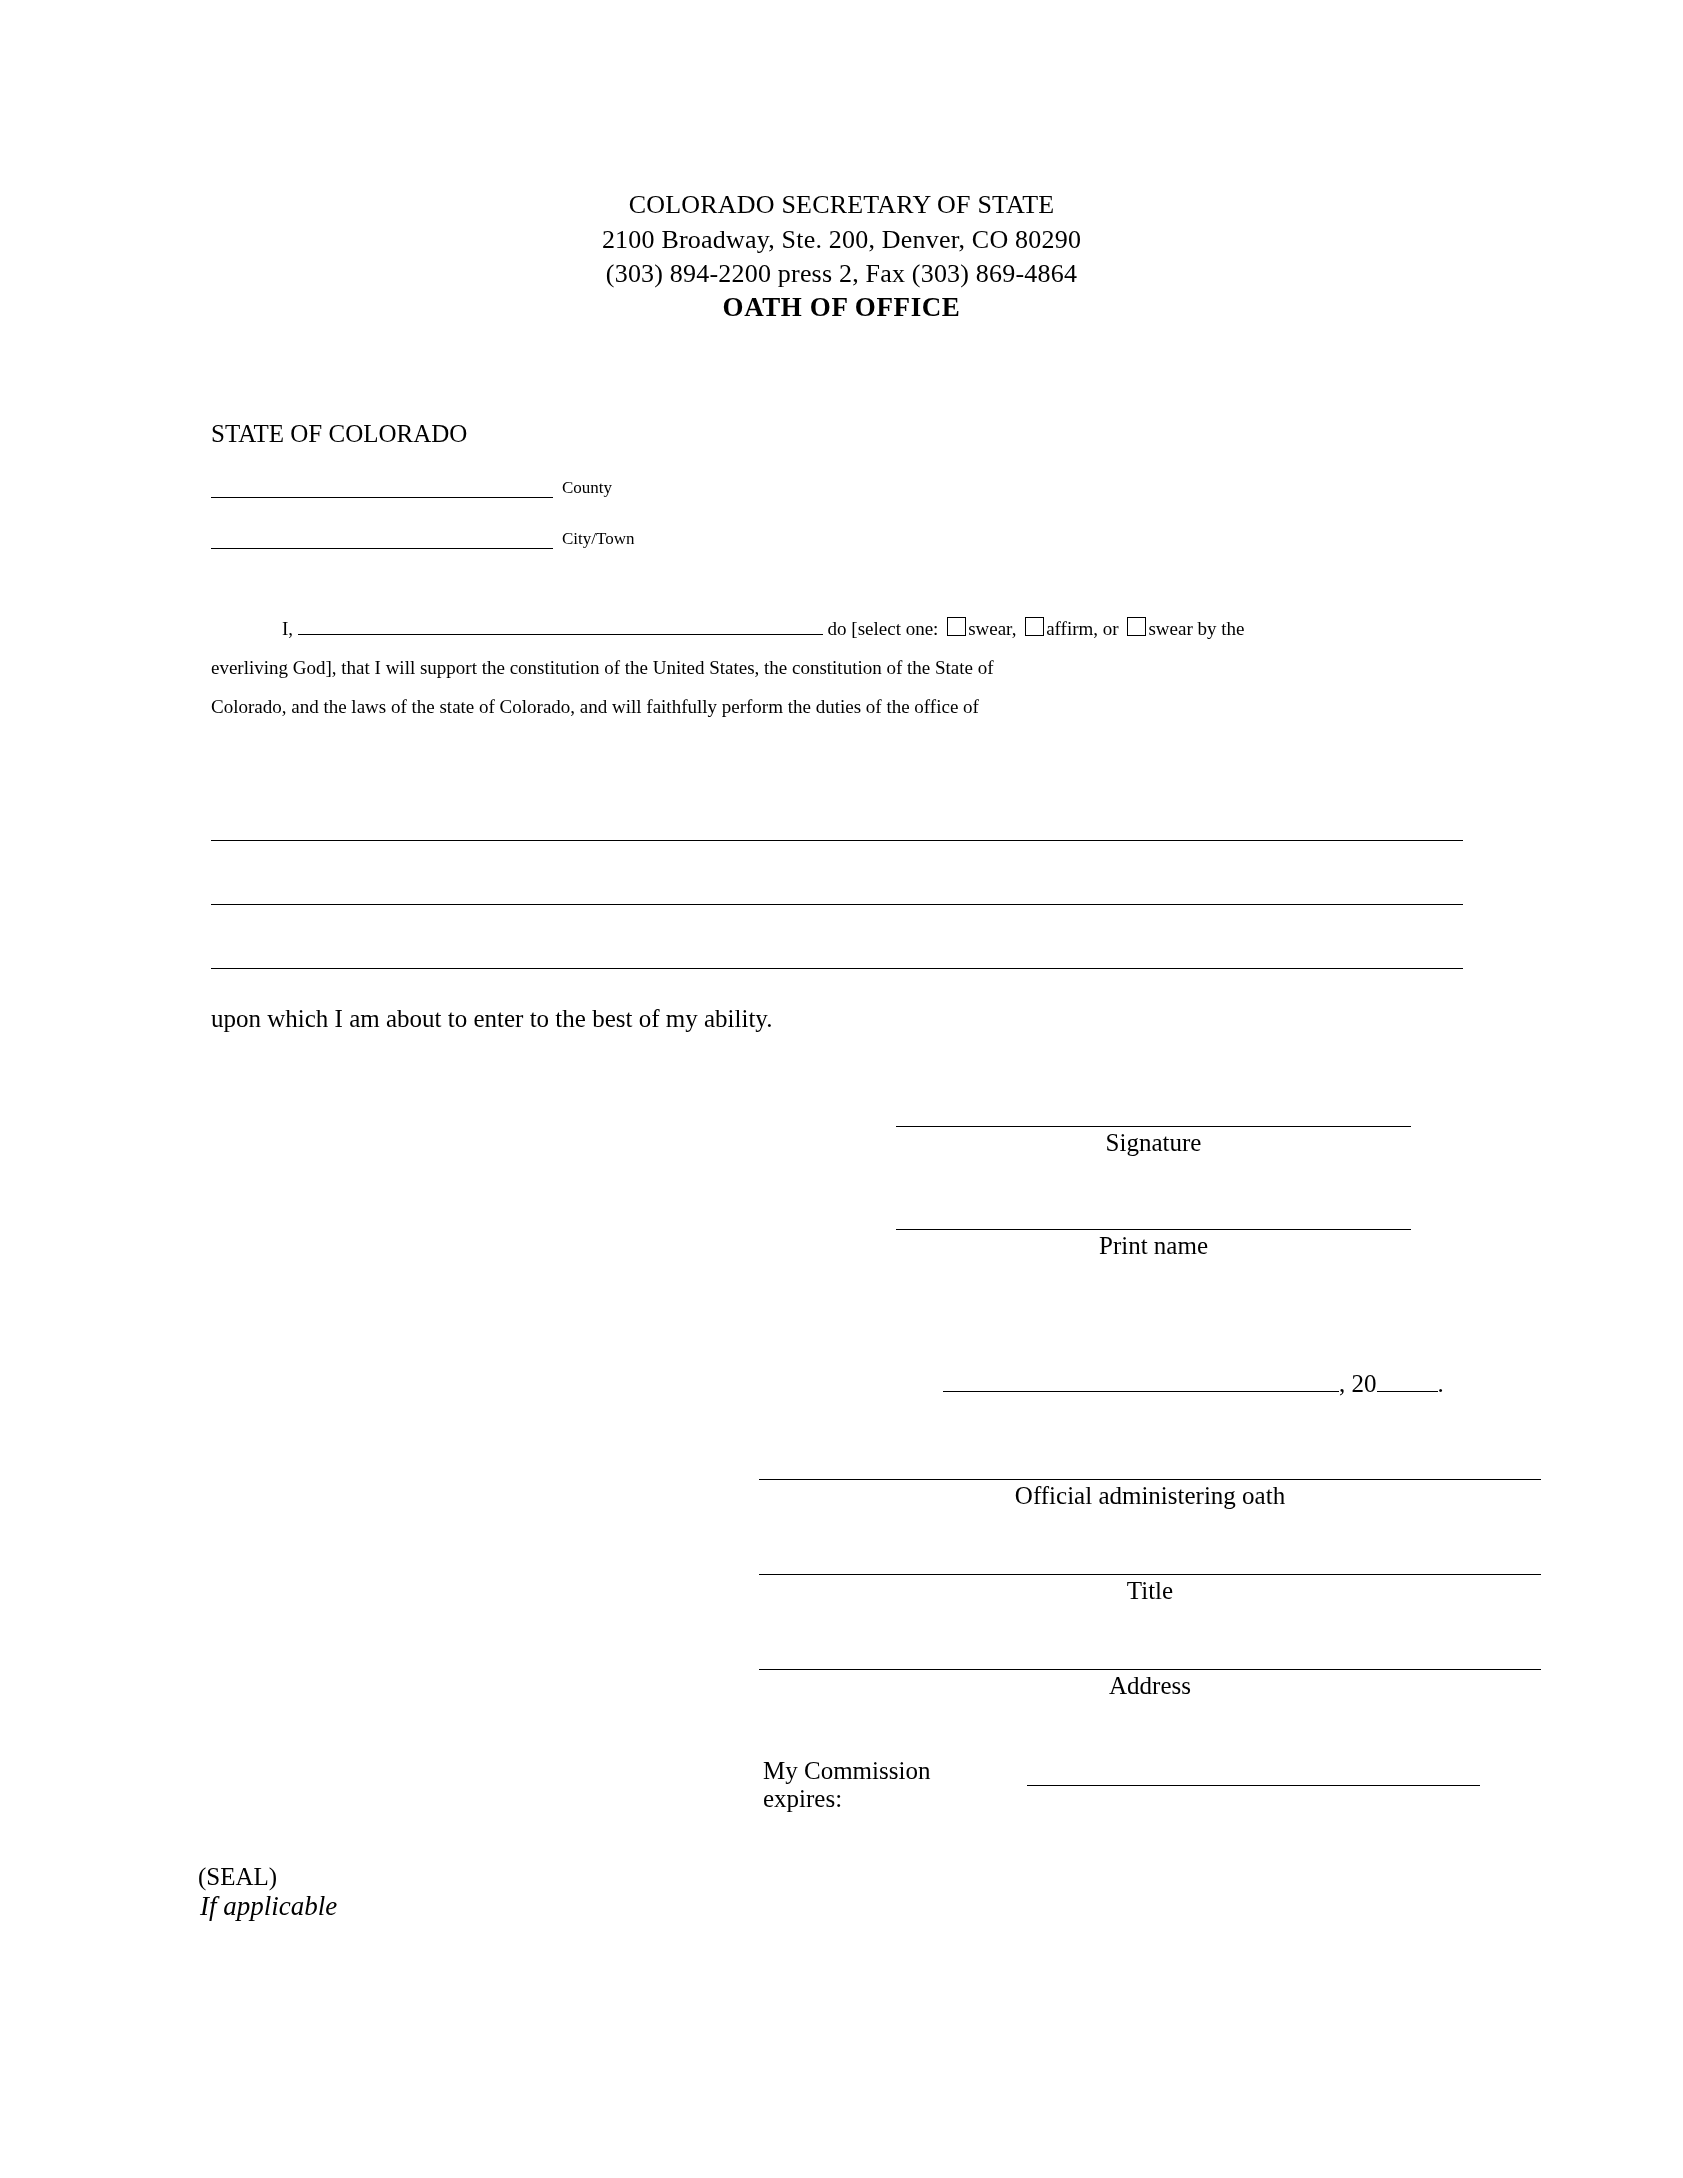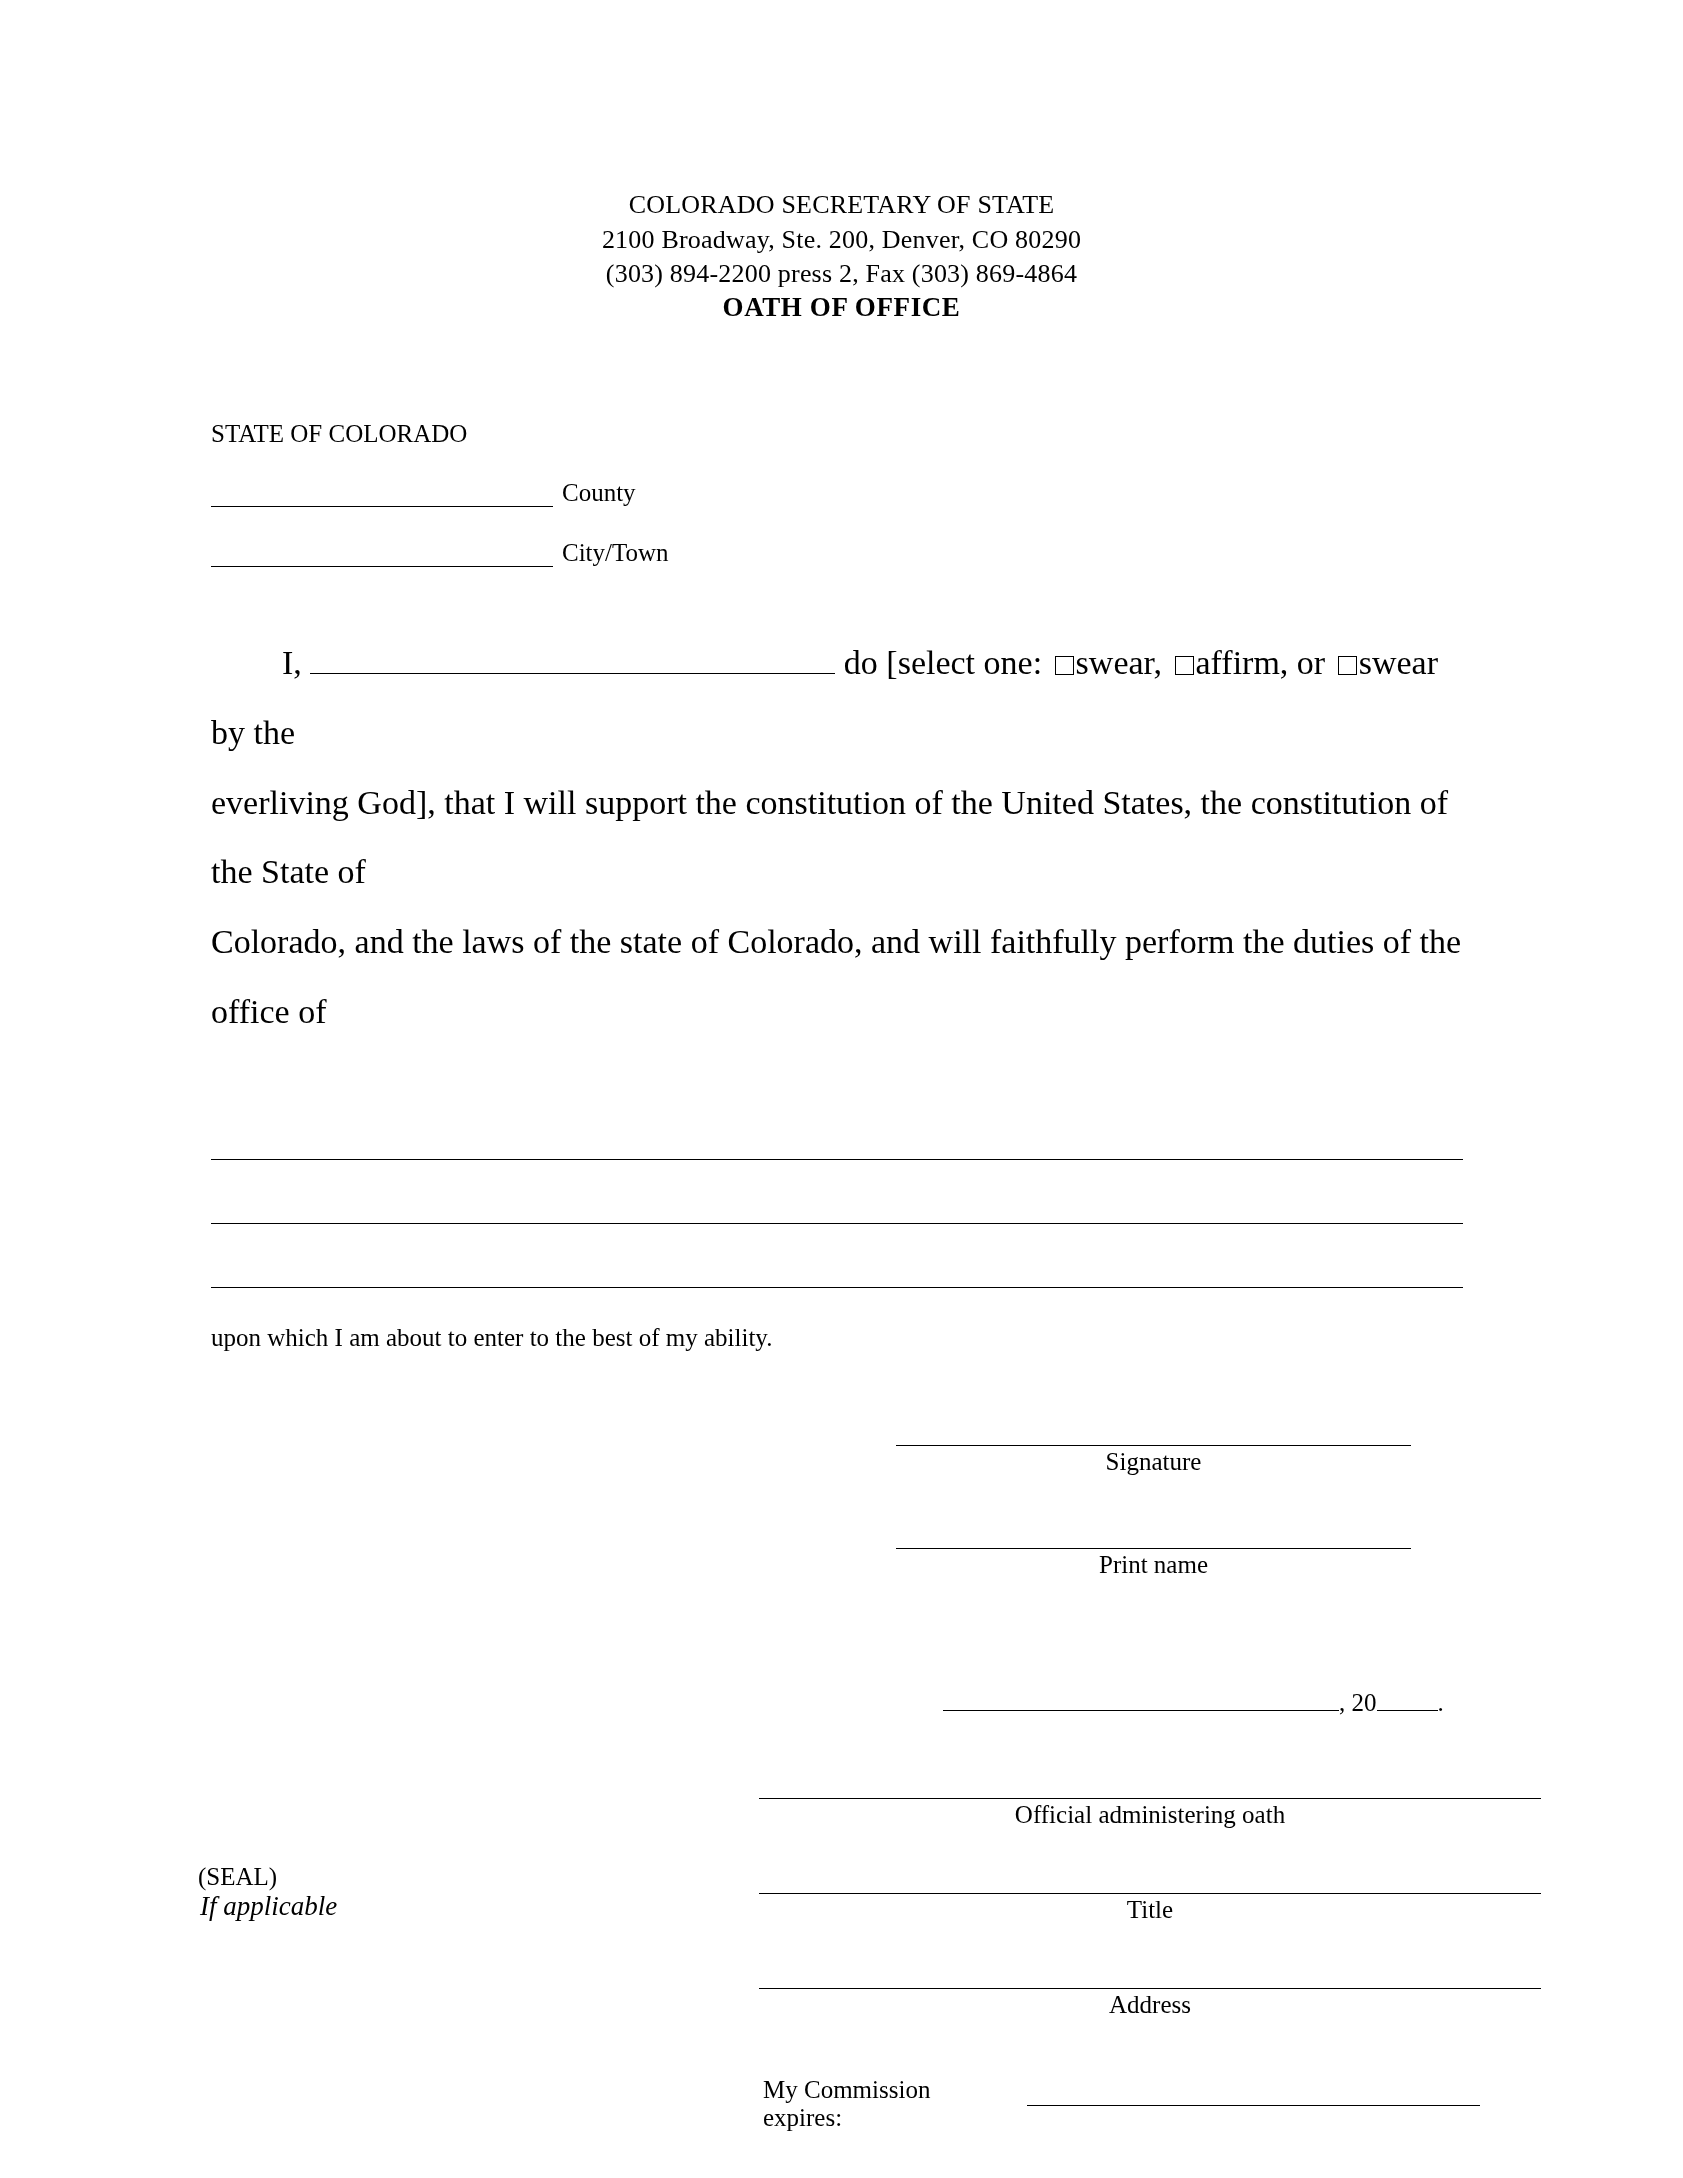--- a/index.html
+++ b/index.html
@@ -46,36 +46,36 @@
 
   .state-line {
     margin-top: 97px;
     font-size: 25px;
     padding-left: 8px;
   }
 
   .fill-row {
     margin-top: 30px;
     padding-left: 8px;
-    font-size: 25px;
+    font-size: 17px;
     display: flex;
     align-items: flex-end;
   }
   .blank {
     display: inline-block;
     border-bottom: 1.4px solid #000;
     height: 1.15em;
   }
   .b-county { width: 342px; }
   .fill-label { margin-left: 9px; }
 
   
   .oath-para {
     margin-top: 61px;
-    font-size: 34px;
+    font-size: 19px;
     line-height: 2.05;
     text-align: left;
     padding-left: 8px;
   }
   .indent { display: inline-block; width: 71px; }
   .b-name { width: 525px; }
   .chk {
     display: inline-block;
     width: 17px;
     height: 17px;

